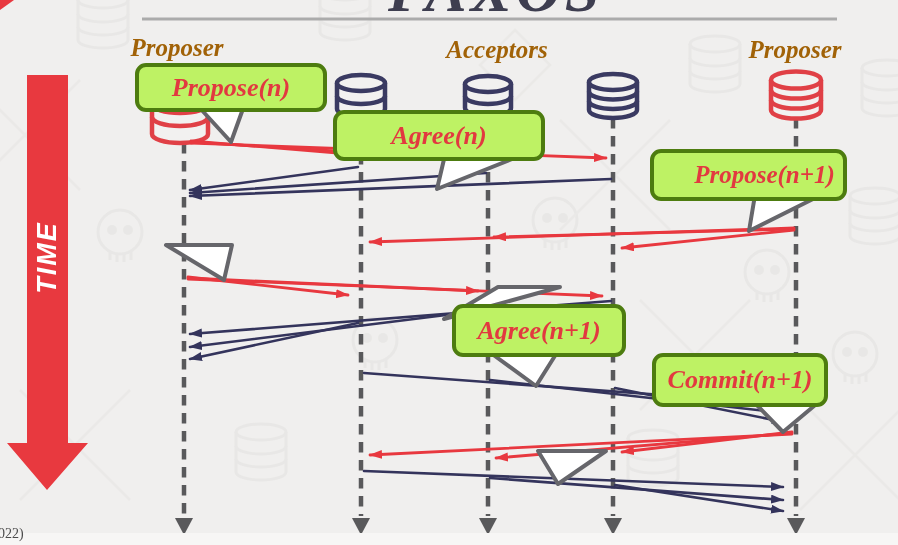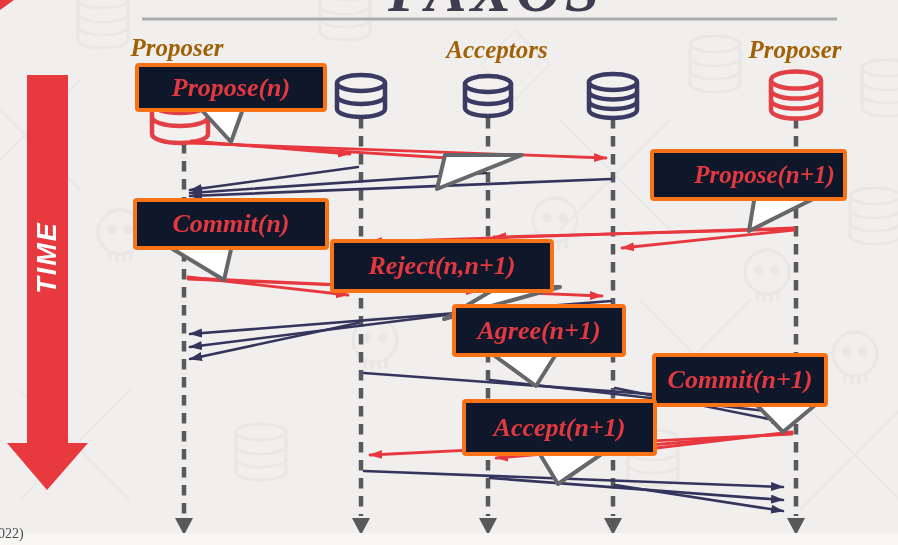--- a/index.html
+++ b/index.html
@@ -9,21 +9,21 @@
     font-family:"Liberation Serif",serif;
   }
   #diagram-svg{position:absolute;left:0;top:0;}
   .hdr{
     position:absolute;transform:translateX(-50%);
     font:italic bold 25px "Liberation Serif",serif;
     color:#a16207;white-space:nowrap;
   }
   .bubble{
     position:absolute;box-sizing:border-box;
-    background:#0f172a;border:4px solid #f97316;border-radius:4px;
+    background:#bef264;border:4px solid #4d7c0f;border-radius:11px;
     display:flex;align-items:center;justify-content:center;
     font:italic bold 26px "Liberation Serif",serif;
     color:#e23940;white-space:nowrap;
   }
   #title-clip{
     position:absolute;left:388px;top:-41px;
     font:italic bold 62px "Liberation Serif",serif;
     letter-spacing:4px;color:#3e3e50;line-height:1;white-space:nowrap;
   }
   #time-label{
@@ -210,24 +210,22 @@
 
   <div id="title-clip">PAXOS</div>
 
   <div class="hdr" style="left:177px;top:34px;">Proposer</div>
   <div class="hdr" style="left:497px;top:36px;">Acceptors</div>
   <div class="hdr" style="left:795px;top:36px;">Proposer</div>
 
   <div id="time-label">TIME</div>
 
   <div class="bubble" style="left:135px;top:63px;width:192px;height:49px;">Propose(n)</div>
+  <div class="bubble" style="left:333px;top:110px;width:212px;height:51px;">Agree(n)</div>
   <div class="bubble" style="left:650px;top:149px;width:197px;height:52px;font-size:25px;padding-left:32px;">Propose(n+1)</div>
-  <div class="bubble" style="left:133px;top:198px;width:196px;height:52px;">Commit(n)</div>
-  <div class="bubble" style="left:330px;top:239px;width:224px;height:54px;">Reject(n,n+1)</div>
   <div class="bubble" style="left:452px;top:304px;width:174px;height:53px;">Agree(n+1)</div>
   <div class="bubble" style="left:652px;top:353px;width:176px;height:54px;">Commit(n+1)</div>
-  <div class="bubble" style="left:462px;top:399px;width:195px;height:57px;">Accept(n+1)</div>
 
   <div id="bottom-band"></div>
 
   <div id="footer-frag">022)</div>
 
 </div>
 
 </body></html>

